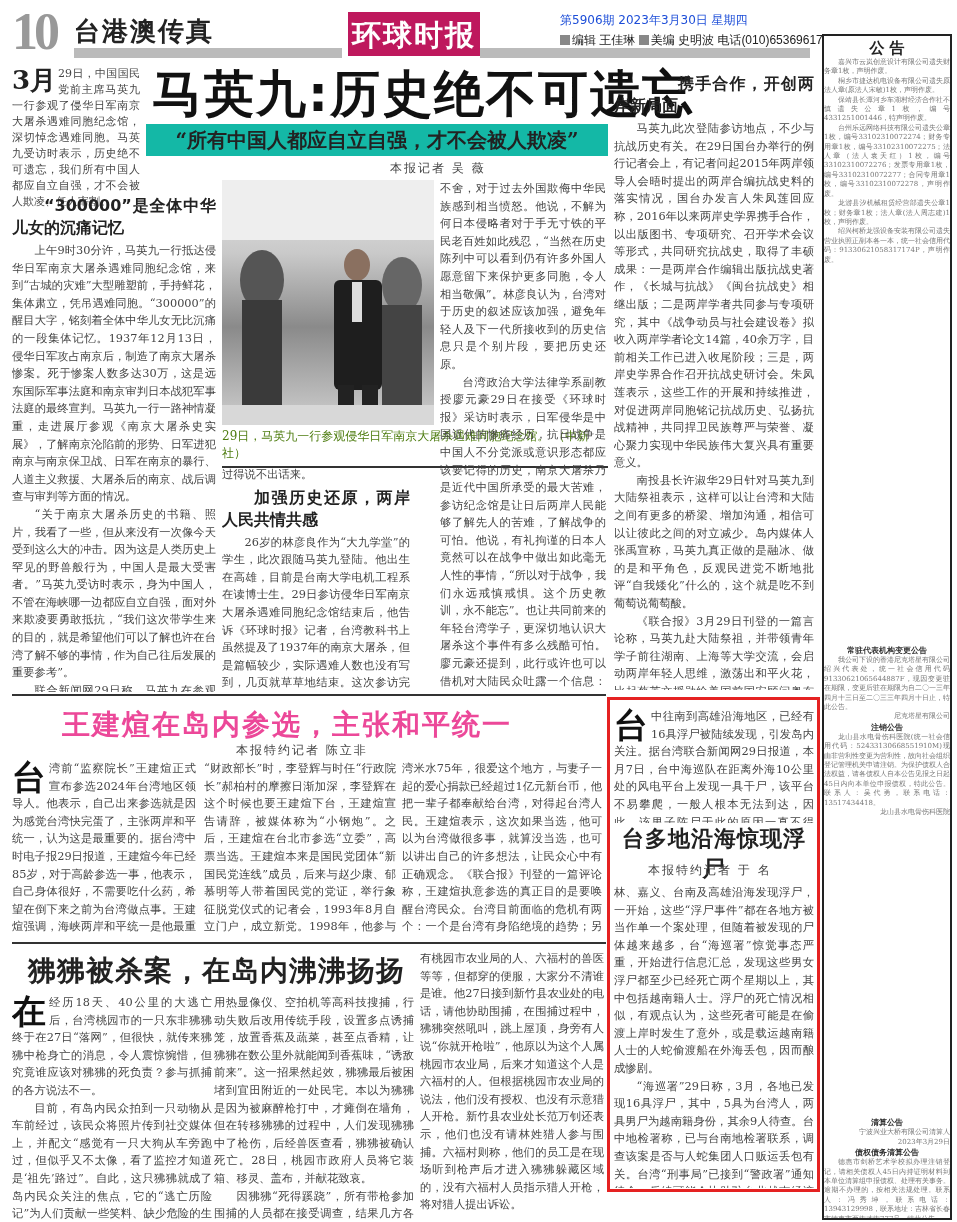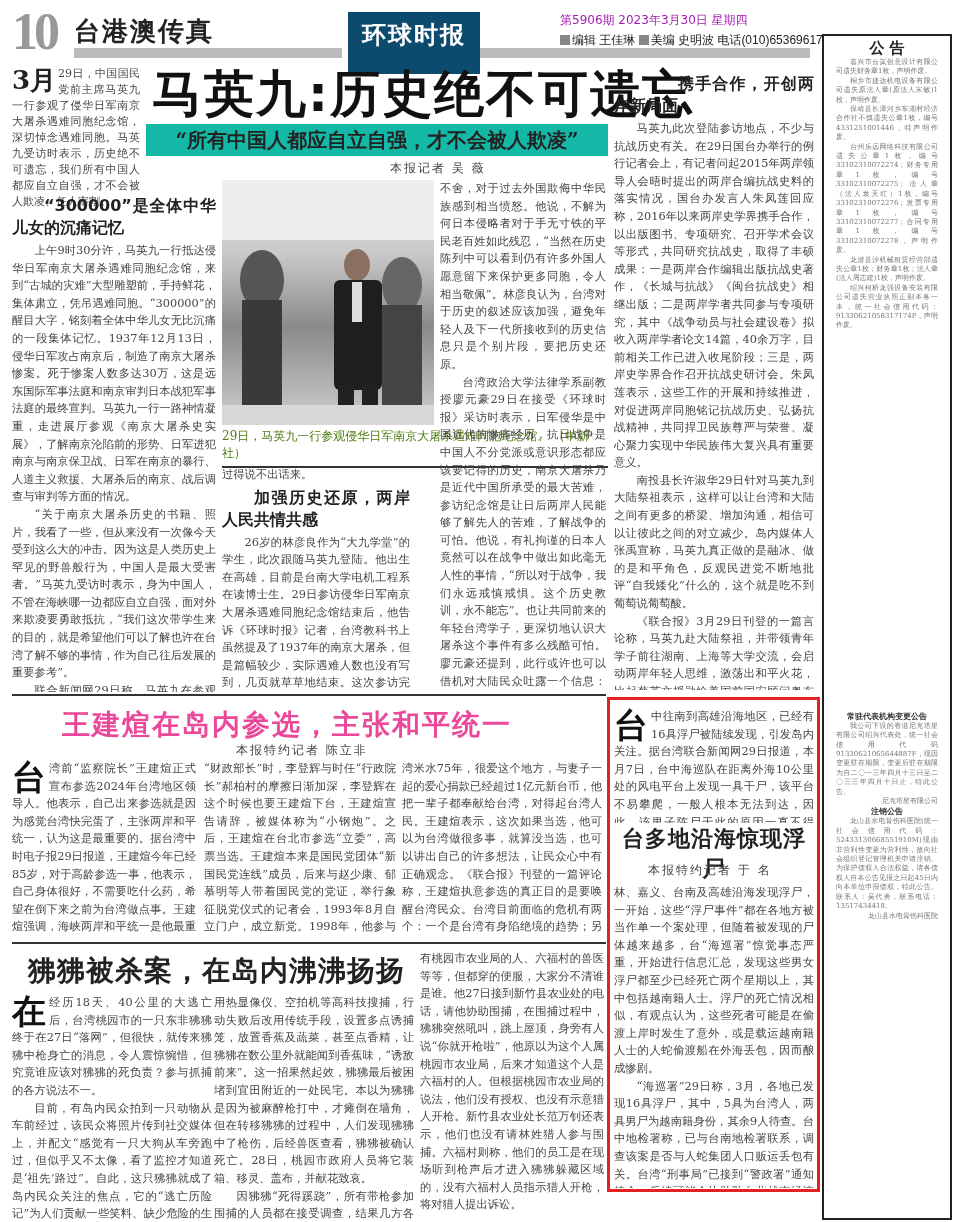--- a/index.html
+++ b/index.html
@@ -1,41 +1,41 @@
 <!DOCTYPE html>
 <html><head>
 <meta charset="utf-8">
 <style>
 *{box-sizing:border-box;margin:0;padding:0}
 body{width:957px;height:1222px;background:#fff;font-family:"DejaVu Serif","Liberation Serif",serif;color:#333;position:relative;overflow:hidden}
 .abs{position:absolute}
 .pagenum{left:12px;top:6px;font-size:52px;font-weight:bold;color:#999;font-family:"Liberation Serif",serif;letter-spacing:-4px;line-height:52px}
 .section-title{left:74px;top:14px;font-size:26px;font-weight:bold;color:#222;letter-spacing:2px}
 .hdr-bar{left:74px;top:48px;width:268px;height:10px;background:#bbb}
-.logo{left:348px;top:12px;width:132px;height:62px;background:#0c4a6e;color:#fff;font-size:24px;font-weight:bold;text-align:center;line-height:46px;letter-spacing:2px}
+.logo{left:348px;top:12px;width:132px;height:44px;background:#be185d;color:#fff;font-size:29px;font-weight:bold;text-align:center;line-height:46px;letter-spacing:2px}
 .hdr-bar2{left:480px;top:48px;width:330px;height:10px;background:#bbb}
-.issue{left:560px;top:12px;font-size:12px;color:#a21caf;font-family:"DejaVu Sans",sans-serif}
+.issue{left:560px;top:12px;font-size:12px;color:#1d4ed8;font-family:"DejaVu Sans",sans-serif}
 .editors{left:560px;top:32px;font-size:12px;color:#222;font-family:Liberation Sans, sans-serif}
 .sq{display:inline-block;width:10px;height:10px;background:#888;margin-right:2px;vertical-align:-1px}
 .col{font-size:11.3px;line-height:17.6px;text-align:justify;color:#444}
 .col p{text-indent:2em}
 .col p.noindent{text-indent:0}
 .subhead{font-family:"DejaVu Sans",sans-serif;font-weight:bold;font-size:16px;line-height:22px;color:#222;margin:3px 0}
 .headline1{left:152px;top:62px;font-family:"DejaVu Sans",sans-serif;font-weight:bold;font-size:50px;color:#111;letter-spacing:2px;line-height:64px}
 .deck1{left:146px;top:124px;width:462px;height:32px;background:#14b8a6;font-size:20px;font-weight:bold;color:#222;text-align:center;line-height:32px}
 .byline{font-size:12px;color:#444;letter-spacing:2px}
 .photo{left:222px;top:180px;width:212px;height:245px;background:linear-gradient(180deg,#e6e6e6 0%,#c9c9c9 30%,#8a8a8a 60%,#cfcfcf 100%);overflow:hidden}
 .caption{left:222px;top:428px;width:386px;font-size:12px;line-height:17px;color:#4d7c0f;border-bottom:2px solid #333;padding-bottom:4px}
 .rule{background:#333}
 .drop{float:left;font-size:34px;line-height:34px;font-weight:bold;color:#111;margin-right:3px;font-family:"DejaVu Sans",sans-serif}
 .headline2{left:62px;top:706px;font-family:"DejaVu Sans",sans-serif;font-weight:bold;font-size:28px;color:#ec4899;letter-spacing:2px}
 .headline3{left:28px;top:952px;font-size:28px;font-weight:bold;color:#222;letter-spacing:1px}
 .redbox{left:607px;top:697px;width:213px;height:495px;border:3px solid #e52222}
 .headline4{font-size:22px;font-weight:bold;color:#222;text-align:center;letter-spacing:1px}
-.notice{left:822px;top:34px;width:130px;height:1186px;border:2px solid #222;font-size:7px;line-height:9.4px;color:#777;padding:2px 12px;overflow:hidden}
+.notice{left:822px;top:34px;width:130px;height:1186px;border:2px solid #222;font-size:7px;line-height:9.4px;color:#777;padding:2px 0;overflow:hidden}
 .notice h3{font-size:15px;text-align:center;color:#222;font-family:"DejaVu Sans",sans-serif;line-height:20px}
 .notice h4{font-size:8px;text-align:center;color:#333;font-weight:bold;line-height:11px}
 .notice p{text-indent:2em;text-align:justify}
 .notice .sign{text-align:right;text-indent:0}
 </style>
 </head>
 <body>
 
 <div class="abs pagenum">10</div>
 <div class="abs section-title">台港澳传真</div>

